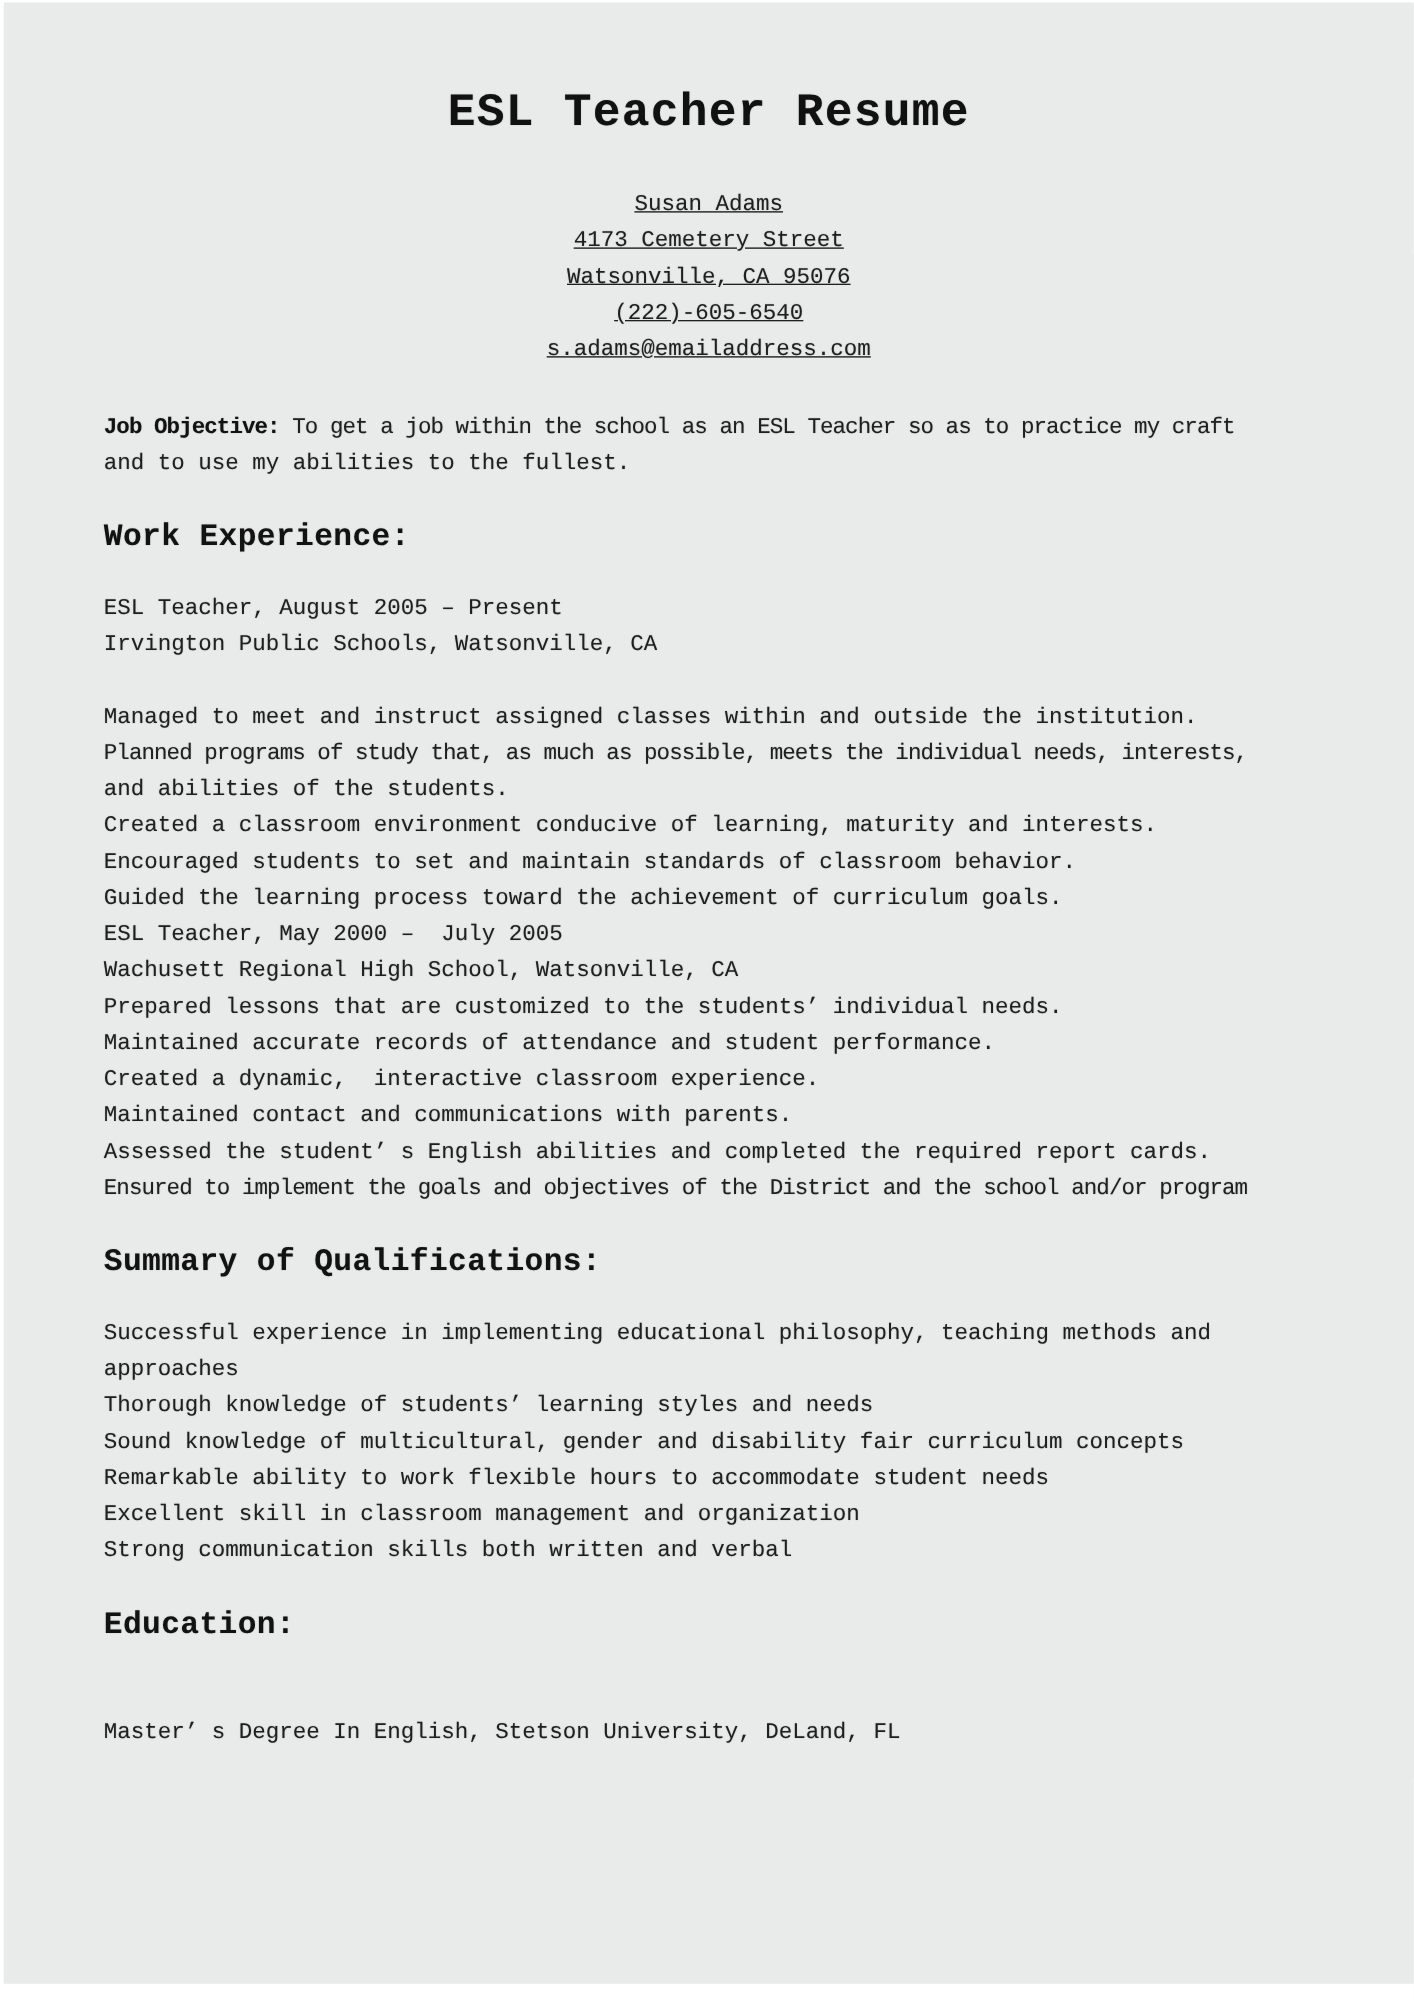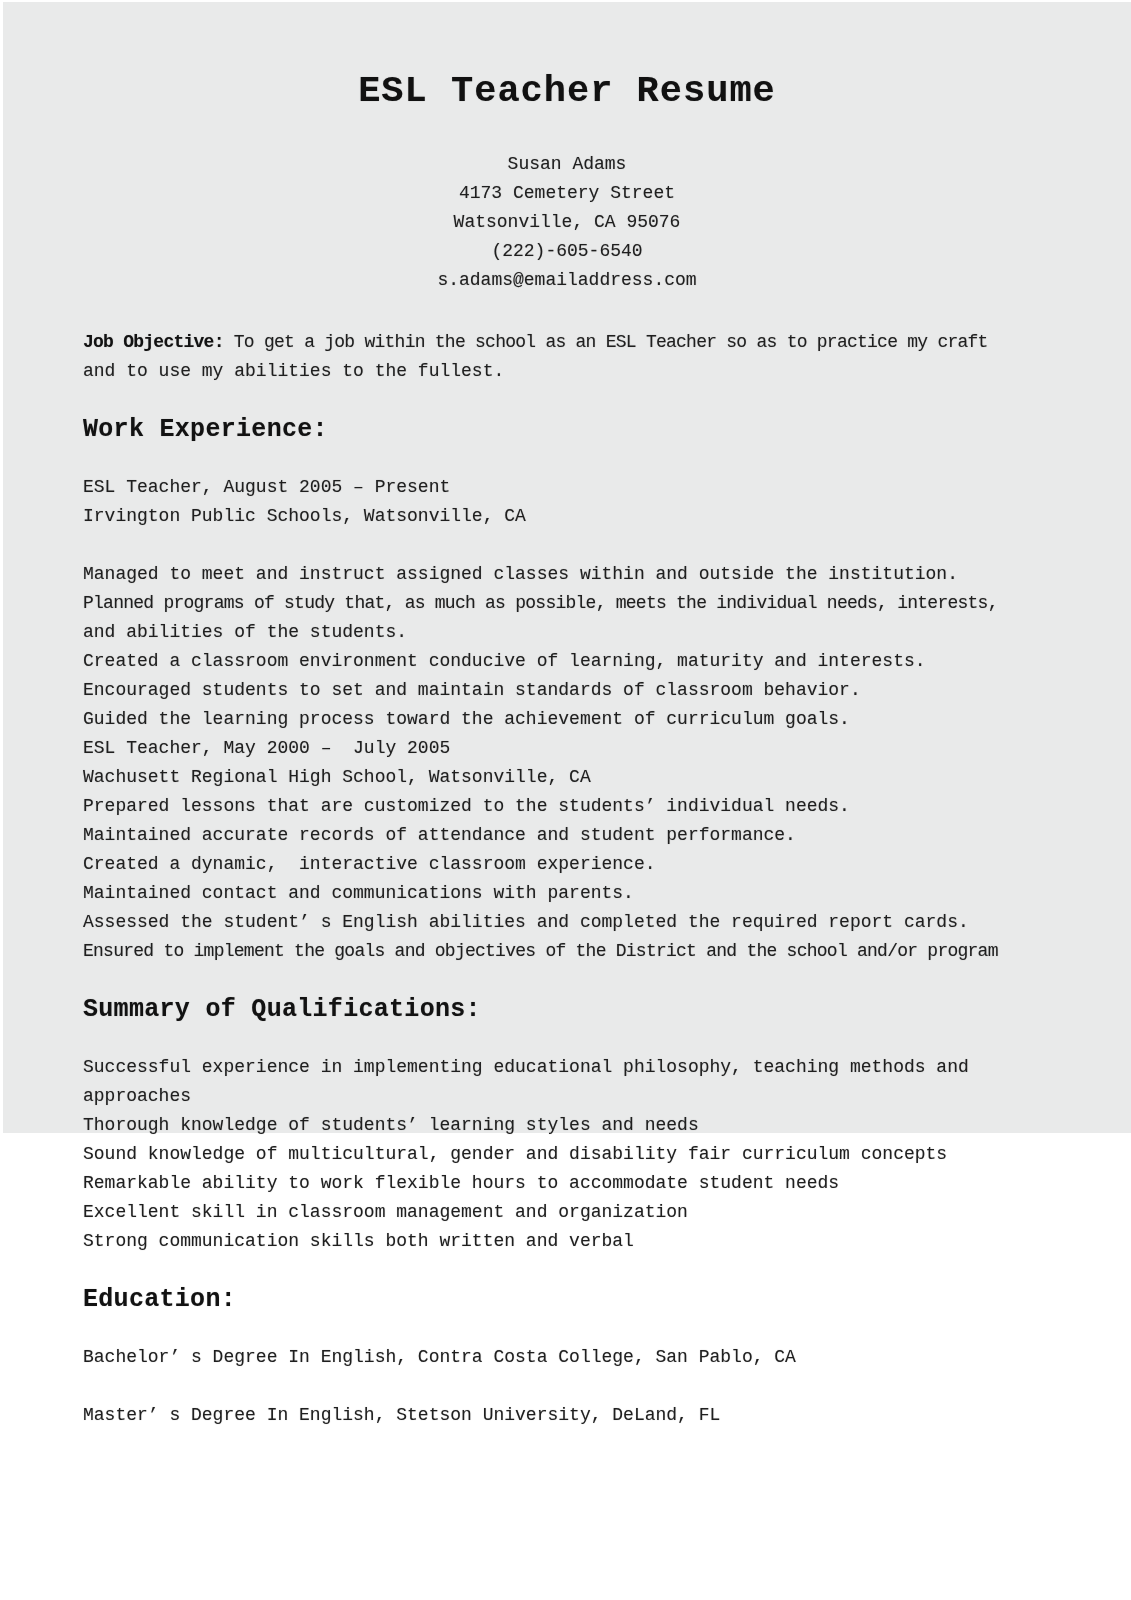--- a/index.html
+++ b/index.html
@@ -8,21 +8,21 @@
     width: 1131px;
     height: 1600px;
     background: #ffffff;
     overflow: hidden;
   }
   .scan-page {
     position: absolute;
     left: 3px;
     top: 2px;
     width: 1128px;
-    height: 1131px;
+    height: 1585px;
     background: #e9eaea;
     box-sizing: border-box;
     padding-top: 64px;
     font-family: "Liberation Mono", "DejaVu Sans Mono", monospace;
     color: #1f1f1f;
     text-shadow: 0 0 1px rgba(40,40,40,0.35);
   }
   .doc-title {
     margin: 0 0 34px 0;
     text-align: center;
@@ -31,21 +31,21 @@
     font-weight: 700;
     color: #111111;
     letter-spacing: 1px;
   }
   .contact {
     text-align: center;
     font-size: 18px;
     line-height: 29px;
     margin-bottom: 33px;
   }
-  .contact .line { min-height: 29px; }
+  .contact .line { min-height: 29px; text-decoration: underline; }
   .body-col {
     margin-left: 80px;
     width: 1000px;
     font-size: 18px;
     line-height: 29px;
   }
   .line {
     white-space: pre;
     min-height: 29px;
   }
@@ -106,19 +106,18 @@
         <div class="line">approaches</div>
         <div class="line">Thorough knowledge of students’ learning styles and needs</div>
         <div class="line">Sound knowledge of multicultural, gender and disability fair curriculum concepts</div>
         <div class="line">Remarkable ability to work flexible hours to accommodate student needs</div>
         <div class="line">Excellent skill in classroom management and organization</div>
         <div class="line">Strong communication skills both written and verbal</div>
       </div>
 
     <div class="line section-head">Education:</div>
     <div>
-        <div class="line">Bachelor’ s Degree In English, Contra Costa College, San Pablo, CA</div>
         <div class="line">&nbsp;</div>
         <div class="line">Master’ s Degree In English, Stetson University, DeLand, FL</div>
       </div>
 
   </div>
 </div>
 
 </body></html>

